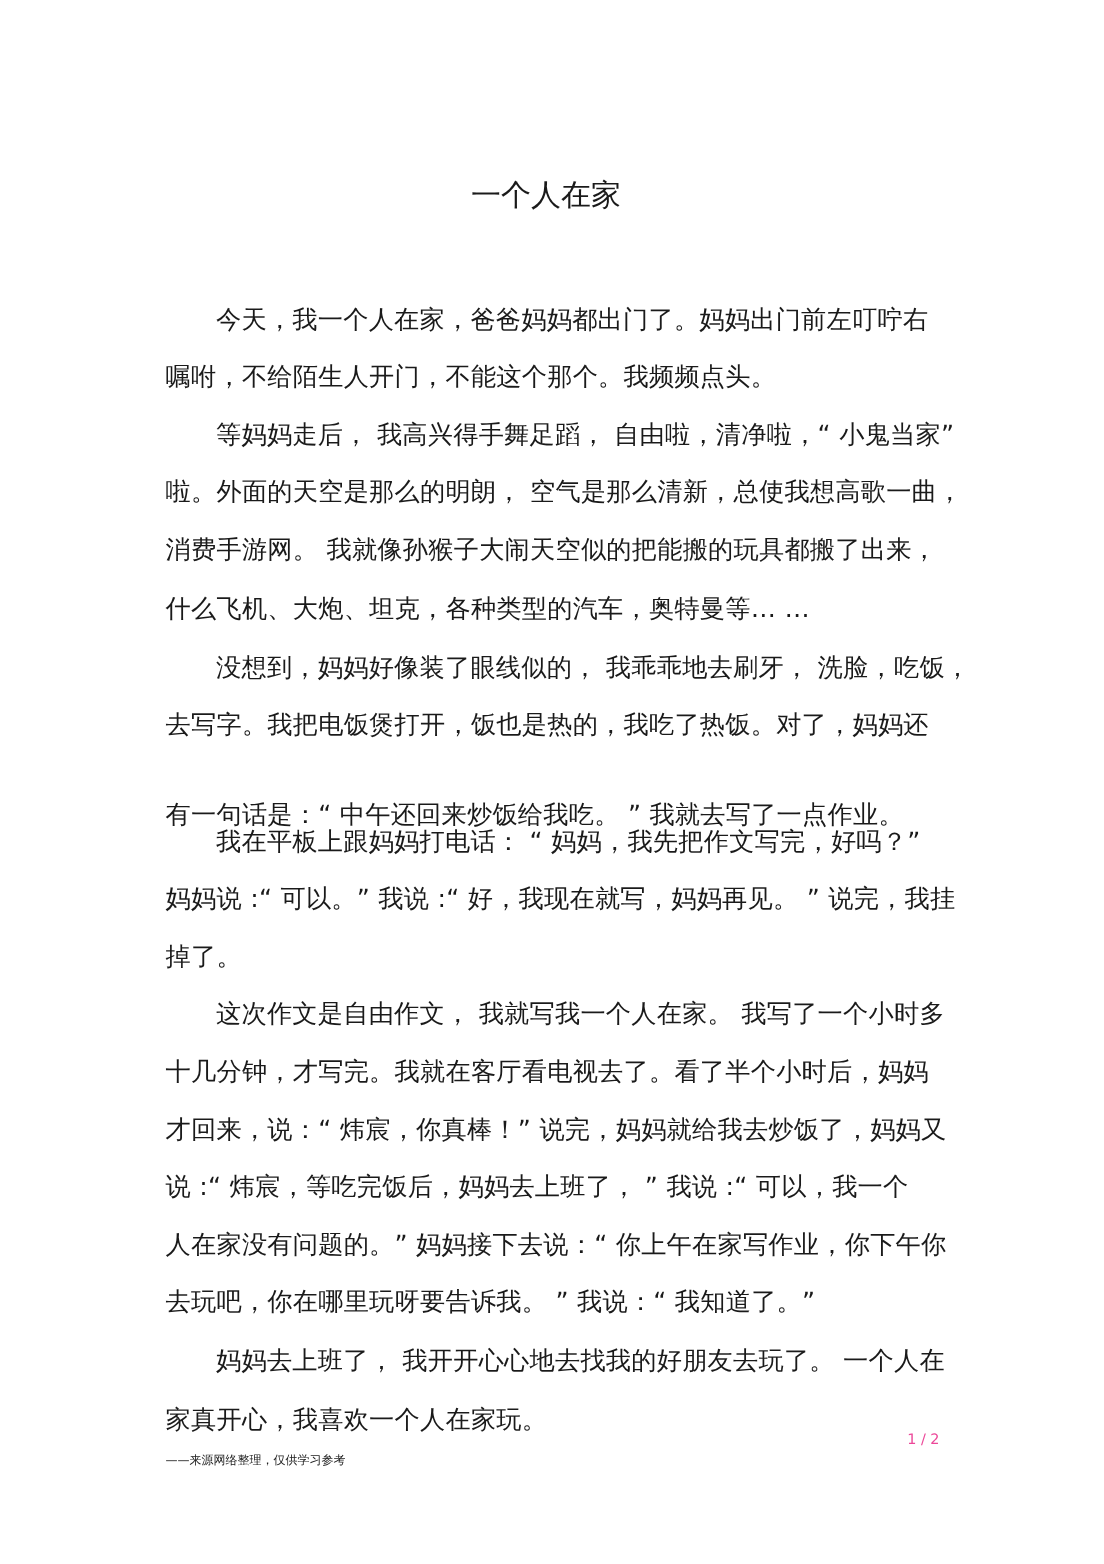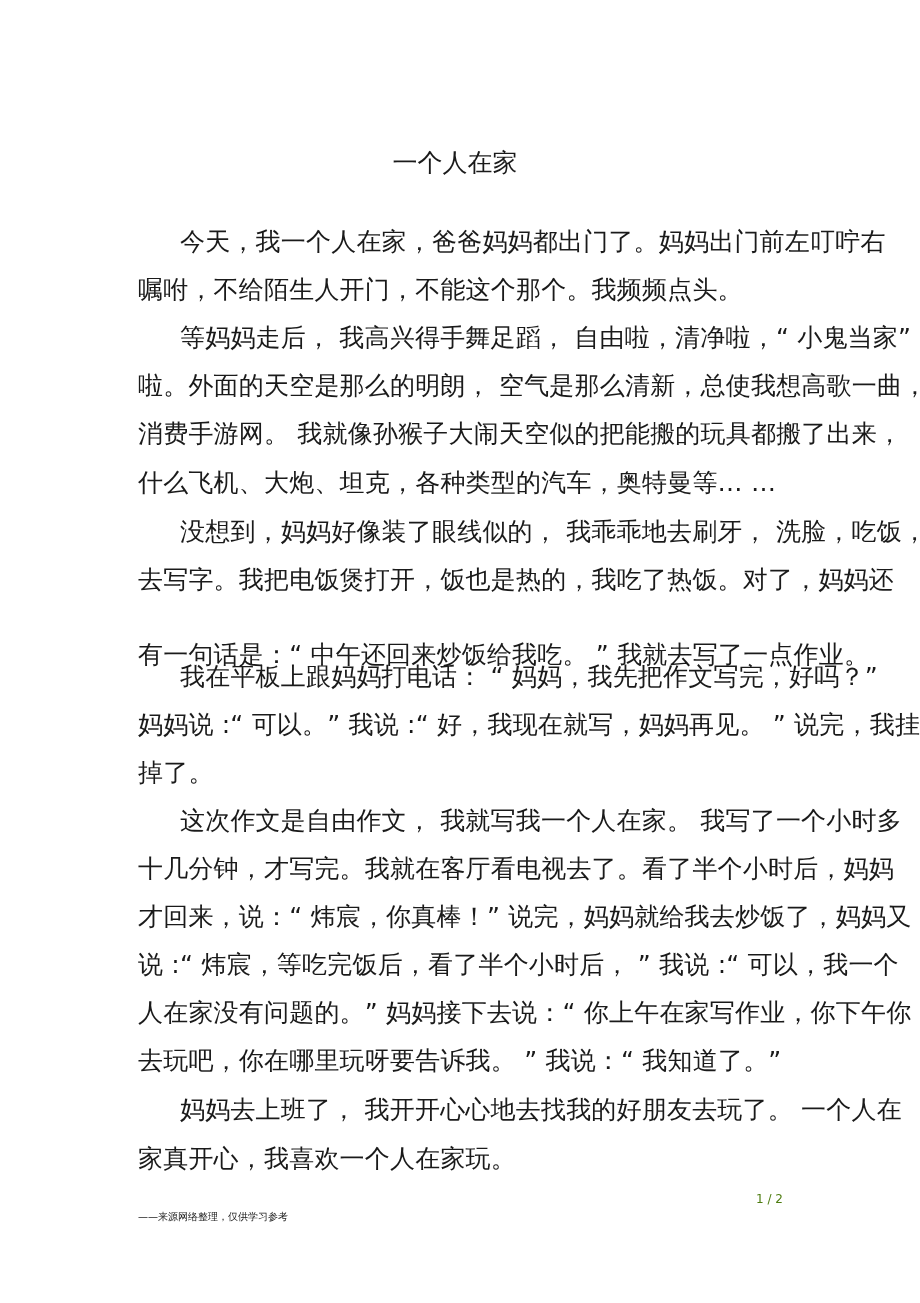--- a/index.html
+++ b/index.html
@@ -1,24 +1,24 @@
 <!DOCTYPE html>
 <html><head>
   <meta charset="utf-8">
   <style>
     html, body { margin: 0; padding: 0; background: #ffffff; }
     body { width: 920px; height: 1303px; position: relative; overflow: hidden;
            font-family: "DejaVu Sans", "Liberation Sans", sans-serif; color: #1a1a1a; }
     .page { position: absolute; left: 0; top: 0; width: 920px; height: 1303px; background: #fff; border-radius: 30px; }
     .title { position: absolute; top: 146px; left: 0; width: 910px; text-align: center;
              font-size: 25px; line-height: 34px; color: #1a1a1a; }
-    .line { position: absolute; left: 138px; font-size: 25px; line-height: 28px; white-space: nowrap;
-            color: #1a1a1a; letter-spacing: 0.2px; }
+    .line { position: absolute; left: 138px; font-size: 21px; line-height: 28px; white-space: nowrap;
+            color: #1a1a1a; letter-spacing: 0.2px; margin-top: 24px; }
     .line.indent { left: 180px; }
-    .pageno { position: absolute; left: 756px; top: 1192px; font-size: 12px; color: #4d7c0f; }
+    .pageno { position: absolute; left: 756px; top: 1192px; font-size: 12px; color: #ec4899; }
     .source { position: absolute; left: 138px; top: 1210px; font-size: 10px; color: #222; }
     .watermark { position: absolute; left: 672px; top: 1240px; width: 240px; height: 58px; }
     .wm-logo { position: absolute; left: 4px; top: 2px; width: 50px; height: 50px; box-sizing: border-box;
                border: 3px solid #1d3b2c; border-radius: 10px; background: #fff; }
     .wm-name { position: absolute; left: 64px; top: 0px; font-family: "DejaVu Serif", "Liberation Serif", serif;
                font-weight: bold; font-size: 34px; line-height: 40px; color: #111; letter-spacing: 1px; }
     .wm-url { position: absolute; left: 64px; top: 41px; width: 176px; font-size: 8px; color: #222;
               display: flex; align-items: center; gap: 4px; font-family: "DejaVu Sans", sans-serif; }
     .wm-url .rule { flex: 1; height: 1px; background: #333; }
   </style>
@@ -37,21 +37,21 @@
     <div class="line" style="top:469px">什么飞机、大炮、坦克，各种类型的汽车，奥特曼等… …</div>
     <div class="line indent" style="top:518px">没想到，妈妈好像装了眼线似的， 我乖乖地去刷牙， 洗脸，吃饭，</div>
     <div class="line" style="top:566px">去写字。我把电饭煲打开，饭也是热的，我吃了热饭。对了，妈妈还</div>
     <div class="line" style="top:641px">有一句话是：“ 中午还回来炒饭给我吃。 ” 我就去写了一点作业。</div>
     <div class="line indent" style="top:663px">我在平板上跟妈妈打电话： “ 妈妈，我先把作文写完，好吗？”</div>
     <div class="line" style="top:711px">妈妈说 :“ 可以。” 我说 :“ 好，我现在就写，妈妈再见。 ” 说完，我挂</div>
     <div class="line" style="top:759px">掉了。</div>
     <div class="line indent" style="top:807px">这次作文是自由作文， 我就写我一个人在家。 我写了一个小时多</div>
     <div class="line" style="top:855px">十几分钟，才写完。我就在客厅看电视去了。看了半个小时后，妈妈</div>
     <div class="line" style="top:903px">才回来，说：“ 炜宸，你真棒！” 说完，妈妈就给我去炒饭了，妈妈又</div>
-    <div class="line" style="top:951px">说 :“ 炜宸，等吃完饭后，看了半个小时后， ” 我说 :“ 可以，我一个</div>
+    <div class="line" style="top:951px">说 :“ 炜宸，等吃完饭后，妈妈去上班了， ” 我说 :“ 可以，我一个</div>
     <div class="line" style="top:999px">人在家没有问题的。” 妈妈接下去说：“ 你上午在家写作业，你下午你</div>
     <div class="line" style="top:1047px">去玩吧，你在哪里玩呀要告诉我。 ” 我说：“ 我知道了。”</div>
     <div class="line indent" style="top:1096px">妈妈去上班了， 我开开心心地去找我的好朋友去玩了。 一个人在</div>
     <div class="line" style="top:1145px">家真开心，我喜欢一个人在家玩。</div>
   </div>
 
   <div class="pageno">1 / 2</div>
   <div class="source">——来源网络整理，仅供学习参考</div>
 
 </div>

